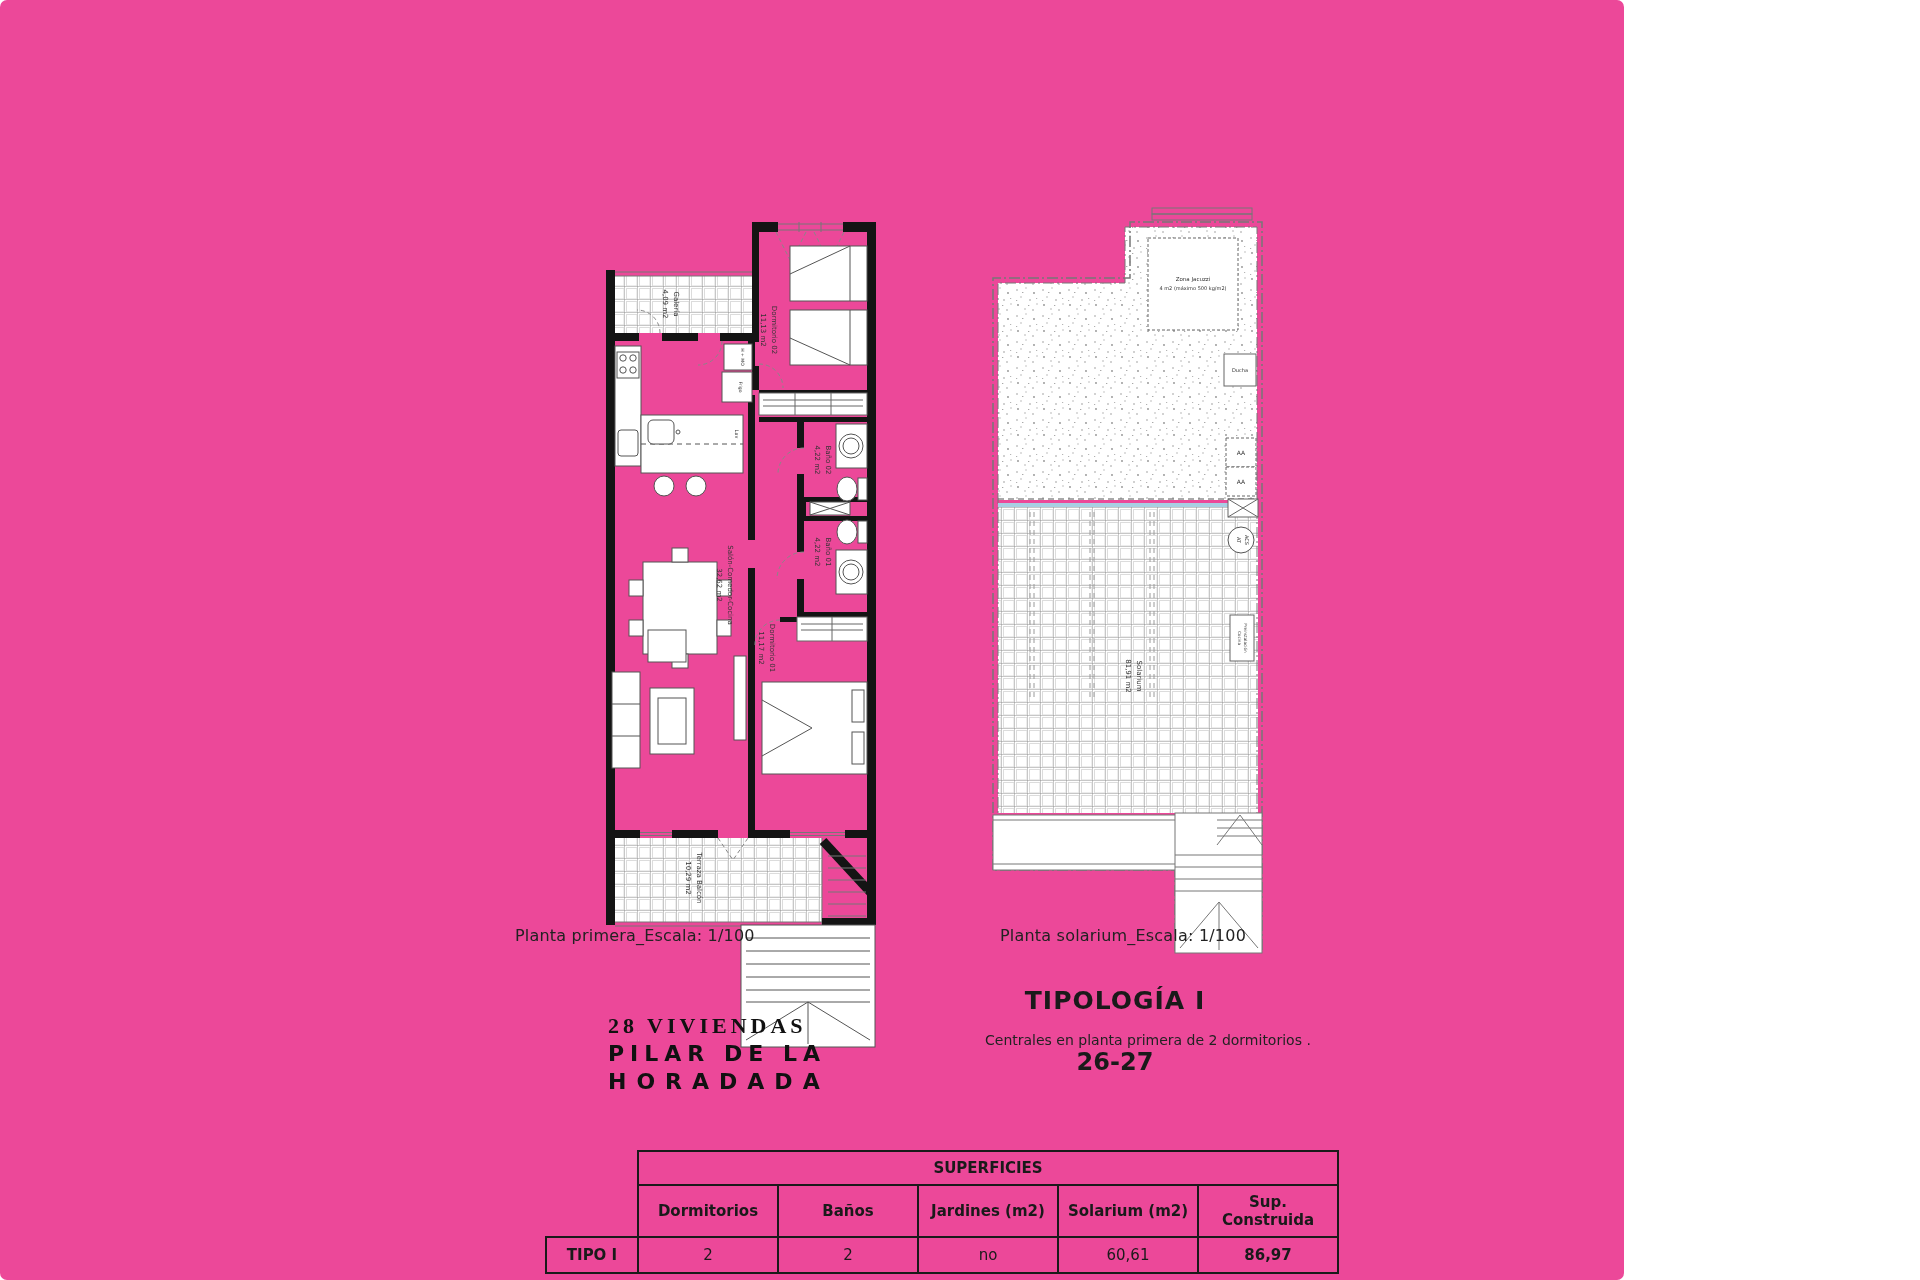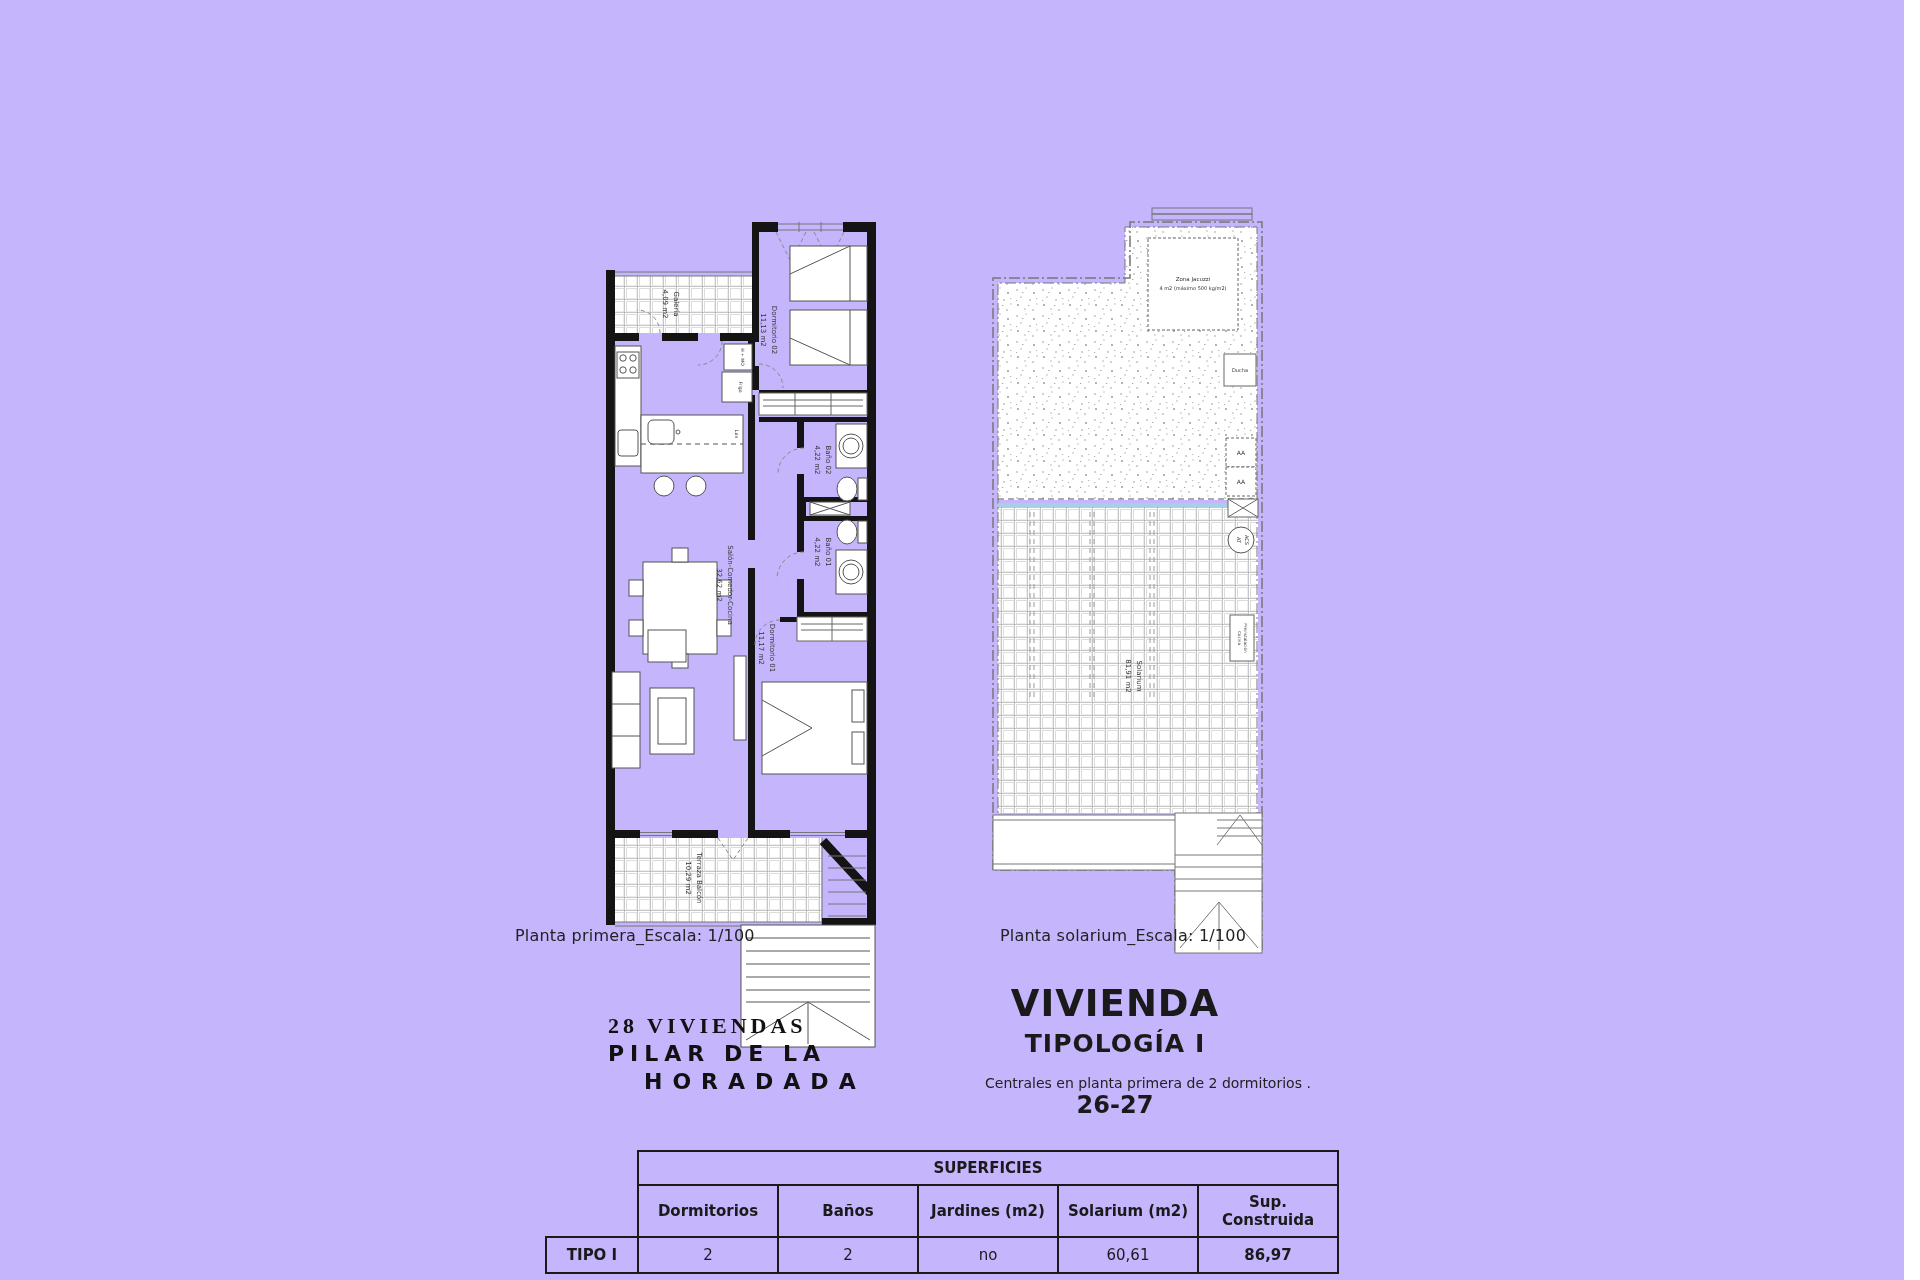--- a/index.html
+++ b/index.html
@@ -1,22 +1,22 @@
 <!DOCTYPE html>
 <html><head>
 <meta charset="utf-8">
 <style>
   html,body{margin:0;padding:0;background:#ffffff;}
-  .sheet{position:relative;width:1904px;height:1280px;background:#c4b5fd;overflow:hidden;
-         font-family:"DejaVu Sans","Liberation Sans",sans-serif;color:#1a1a1a;}
+  .sheet{position:relative;width:1624px;height:1280px;background:#ec4899;overflow:hidden;
+         font-family:"DejaVu Sans","Liberation Sans",sans-serif;color:#1a1a1a;border-radius:7px;}
   .abs{position:absolute;}
   .caption{font-size:16px;color:#222;letter-spacing:0.2px;white-space:nowrap;}
   .proj{width:190px;text-align:center;font-weight:bold;color:#111;}
   .proj div{font-size:22px;line-height:28px;white-space:nowrap;}
-  .ls1{letter-spacing:4px;font-family:Liberation Serif, serif;} .ls2{letter-spacing:6px;} .ls3{letter-spacing:10px;margin-left:36px;}
+  .ls1{letter-spacing:4px;font-family:Liberation Serif, serif;} .ls2{letter-spacing:6px;} .ls3{letter-spacing:10px;}
   .tblock{width:260px;text-align:center;}
   .t-viv{font-size:37px;font-weight:bold;letter-spacing:1px;}
   .t-tip{font-size:25px;font-weight:bold;letter-spacing:1px;margin-top:4px;}
   .t-sub{font-size:14px;color:#222;margin-top:17px;white-space:nowrap;}
   .t-num{font-size:24px;font-weight:bold;}
   table.sup{border-collapse:collapse;table-layout:fixed;}
   table.sup td{font-size:15px;text-align:center;vertical-align:middle;padding:7px;}
   td.b{border:2px solid #1a1a1a;}
   td.noborder{border:none;}
   td.hd{font-weight:bold;}
@@ -354,21 +354,20 @@
   <div class="abs caption" style="left:515px;top:926px;">Planta primera_Escala: 1/100</div>
   <div class="abs caption" style="left:1000px;top:926px;">Planta solarium_Escala: 1/100</div>
 
   <div class="abs proj" style="left:608px;top:1012px;">
     <div class="ls1">28 VIVIENDAS</div>
     <div class="ls2">PILAR DE LA</div>
     <div class="ls3">HORADADA</div>
   </div>
 
   <div class="abs tblock" style="left:985px;top:982px;">
-    <div class="t-viv">VIVIENDA</div>
     <div class="t-tip">TIPOLOGÍA I</div>
     <div class="t-sub">Centrales en planta primera de 2 dormitorios .</div>
     <div class="t-num">26-27</div>
   </div>
 
   <table class="sup abs" style="left:545px;top:1150px;">
     <colgroup>
       <col style="width:92px">
         <col style="width:140px">
         <col style="width:140px">

